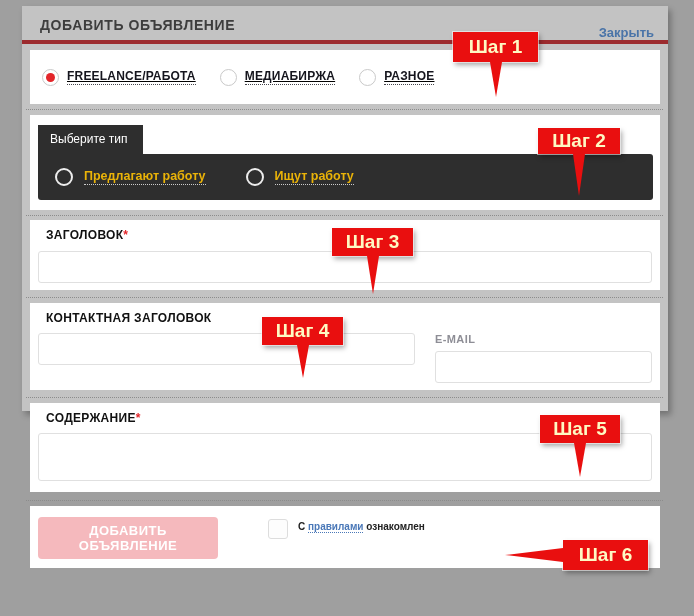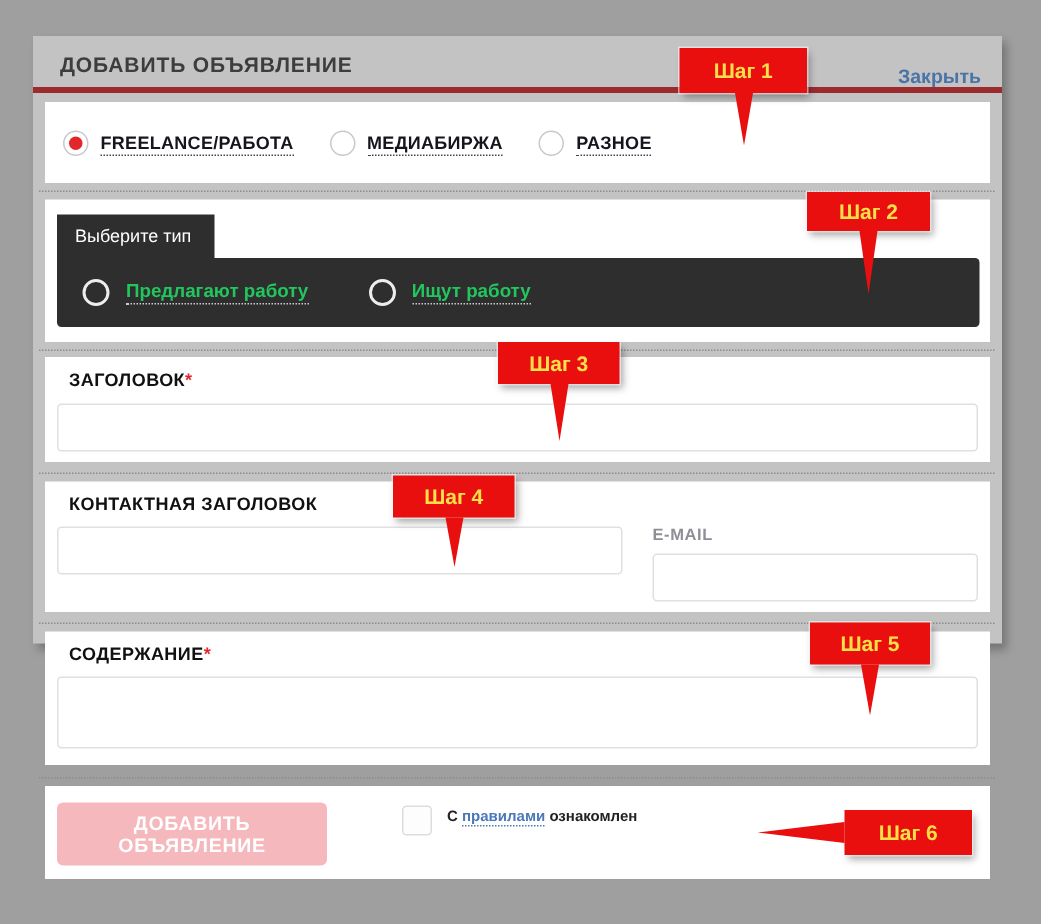--- a/index.html
+++ b/index.html
@@ -6,21 +6,21 @@
   body { font-family:"Liberation Sans", sans-serif; }
 
   .page {
     position:relative;
     width:694px; height:616px;
     background:#9f9f9f;
     overflow:hidden;
   }
 
   .modal {
-    position:absolute; left:22px; top:24px;
+    position:absolute; left:22px; top:6px;
     width:646px; height:405px;
     background:#c3c3c3;
     box-shadow:3px 4px 6px rgba(0,0,0,0.28);
   }
 
   
   .modal-header {
     position:absolute; top:0; left:0; right:0; height:34px;
     display:flex; align-items:center; justify-content:space-between;
     padding:0 14px 0 18px;
@@ -51,21 +51,21 @@
   .sep-2 { top:209px; }
   .s3 { top:214px; height:70px; }
   .sep-3 { top:291px; }
   .s4 { top:297px; height:87px; }
   .sep-4 { top:391px; }
   .s5 { top:397px; height:89px; }
   .sep-5 { top:494px; }
   .s6 { top:500px; height:62px; display:flex; align-items:flex-start; padding:11px 8px 0 8px; }
 
   
-  .radio-item { display:flex; align-items:flex-end; margin-right:24px; cursor:pointer; }
+  .radio-item { display:flex; align-items:flex-start; margin-right:24px; cursor:pointer;text-decoration:underline; }
   .radio-circle {
     width:17px; height:17px; border-radius:50%;
     background:#fff; border:1px solid #c9c9c9;
     display:flex; align-items:center; justify-content:center;
     margin-right:8px; flex:0 0 auto;
   }
   .radio-circle.selected::after {
     content:""; width:9px; height:9px; border-radius:50%; background:#e3262a; display:block;
   }
   .radio-label {
@@ -85,21 +85,21 @@
     background:#2e2e2e; border-radius:0 3px 3px 3px;
     display:flex; align-items:center; padding-left:17px;
   }
   .dark-radio { display:flex; align-items:center; margin-right:40px; cursor:pointer; }
   .dark-radio-circle {
     width:18px; height:18px; border-radius:50%;
     border:2px solid #ededed; background:transparent;
     margin-right:11px; flex:0 0 auto;
   }
   .dark-radio-label {
-    font-size:12.5px; font-weight:bold; color:#22c55e;
+    font-size:12.5px; font-weight:bold; color:#eab308;
     border-bottom:1px dotted #cccccc; padding-bottom:1px;
   }
 
   
   .field-label {
     font-size:12px; font-weight:bold; color:#111; letter-spacing:0.3px;
     padding:8px 8px 0 16px;
   }
   .req { color:#e3262a; }
   .sub-label {
@@ -142,22 +142,22 @@
   }
   .agreement { margin-left:10px; margin-top:4px; font-size:10px; font-weight:bold; color:#222; }
   .agreement a {
     color:#4a78b8; text-decoration:none;
     border-bottom:1px dotted #4a78b8; cursor:pointer; font-weight:bold;
   }
 
   
   .callout { position:absolute; z-index:10; }
   .callout-box {
-    background:#e90f0f; color:#fde047;
-    font-size:14px; font-weight:bold; text-align:left;
+    background:#e90f0f; color:#fef9c3;
+    font-size:19px; font-weight:bold; text-align:left;
     box-shadow:0 0 0 1px rgba(255,255,255,0.55), 2px 3px 5px rgba(0,0,0,0.35);
     display:flex; align-items:center; justify-content:center;
   }
   .tail-down {
     width:0; height:0; margin:0 auto;
     border-left:6px solid transparent; border-right:6px solid transparent;
   }
   .tail-left {
     position:absolute; width:0; height:0;
     border-top:7px solid transparent; border-bottom:7px solid transparent;

